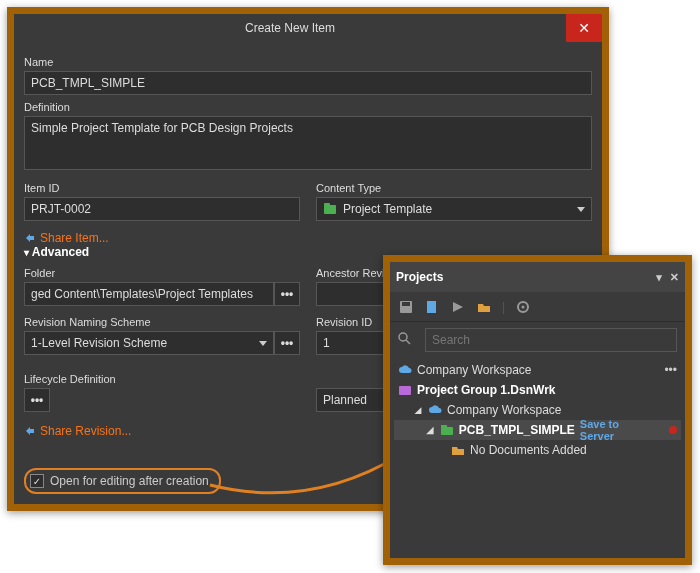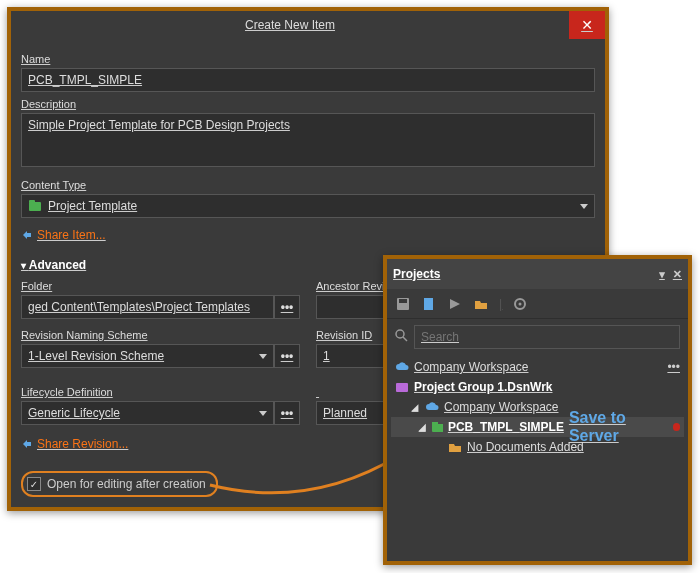--- a/index.html
+++ b/index.html
@@ -7,24 +7,23 @@
     width: 700px; height: 573px;
     background: #fff;
     font-family: "Segoe UI", Tahoma, sans-serif;
     font-size: 12px;
     position: relative;
     overflow: hidden;
   }
   .window {
     position: absolute;
     background: #3a3a3a;
-    border: 4px solid #a16207;
+    border: 7px solid #a16207;
     color: #ccc;
     box-shadow: 0 2px 8px rgba(0,0,0,0.4);
-    text-decoration: underline;
   }
   
   .dialog { left: 7px; top: 7px; width: 602px; height: 504px; }
   .titlebar {
     height: 28px;
     display: flex; align-items: center;
     background: #3a3a3a;
     position: relative;
   }
   .titlebar .title { flex: 1; text-align: center; color: #ddd; font-size: 12px; }
@@ -56,21 +55,21 @@
   }
   .select .caret {
     margin-left: auto;
     width: 0; height: 0;
     border-left: 4px solid transparent;
     border-right: 4px solid transparent;
     border-top: 5px solid #ccc;
   }
   .link { color: #f97316; font-size: 12px; cursor: pointer; }
   .link svg { vertical-align: -2px; margin-right: 4px; }
-  .section-hdr { color: #fff; font-weight: bold; font-size: 12px; margin-top: 16px; cursor: pointer; }
+  .section-hdr { color: #fff; font-weight: bold; font-size: 12px; margin-top: 0; cursor: pointer; }
   .section-hdr::before { content: "▾ "; font-size: 10px; }
   .with-dots { display: flex; gap: 0; }
   .with-dots .input, .with-dots .select { flex: 1; }
   .dots-btn {
     width: 26px; height: 24px;
     background: #2e2e2e; border: 1px solid #565656;
     color: #ddd; display: flex; align-items: center; justify-content: center;
     cursor: pointer; font-weight: bold;
   }
   .checkbox-row {
@@ -93,33 +92,33 @@
     display: flex; align-items: center; padding: 15px 6px;
     color: #fff; font-weight: bold; font-size: 12px;
   }
   .panel-hdr .sp { flex: 1; }
   .panel-hdr .btn { color: #ccc; margin-left: 8px; cursor: pointer; font-size: 11px; }
   .toolbar {
     height: 30px; display: flex; align-items: center; gap: 10px;
     padding: 0 8px; border-bottom: 1px solid #2e2e2e;
   }
   .toolbar .ico { width: 16px; height: 16px; cursor: pointer; display: flex; align-items: center; justify-content: center; }
-  .search-row { padding: 6px 8px; display: flex; align-items: center; gap: 6px; }
+  .search-row { padding: 6px 8px; display: flex; align-items: center; gap: 14px; }
   .search-row .input { flex: 1; }
   .tree { padding: 2px 4px; font-size: 12px; }
   .tree-row {
     display: flex; align-items: center; gap: 5px;
     padding: 2px 4px; height: 20px;
     color: #ddd;
   }
   .tree-row.sel { background: #4a4a4a; color: #fff; }
   .tree-row.bold { font-weight: bold; color: #fff; }
   .tree-row .exp { width: 10px; text-align: center; color: #ddd; font-size: 9px; cursor: pointer; }
   .tree-row .ind { display:inline-block; }
-  .tree-row .link-action { margin-left: auto; color: #5fa8e6; cursor: pointer; font-size: 16px; }
+  .tree-row .link-action { margin-left: auto; color: #5fa8e6; cursor: pointer; font-size: 11px; }
   .tree-row .dot { width: 8px; height: 8px; border-radius: 4px; background: #c8261c; margin-left: 8px; }
   .tree-row .more { margin-left: auto; color: #ccc; cursor: pointer; }
   
   .arrow {
     position: absolute; left: 200px; top: 450px;
     width: 220px; height: 60px; pointer-events: none;
   }
   
   .ic-folder { fill: #e0a040; }
   .ic-cloud { fill: #5fa8e6; }
@@ -132,24 +131,28 @@
   <div class="titlebar">
     <div class="title">Create New Item</div>
     <div class="close">
       <span>✕</span>
     </div>
   </div>
   <div class="dlg-body">
     <div class="lbl">Name</div>
     <div class="input">PCB_TMPL_SIMPLE</div>
 
-    <div class="lbl">Description</div>
+    <div class="lbl">Definition</div>
     <div class="input tall">Simple Project Template for PCB Design Projects</div>
 
     <div class="row" style="margin-top:6px;">
+      <div class="col">
+        <div class="lbl">Item ID</div>
+        <div class="input">PRJT-0002</div>
+      </div>
       <div class="col">
         <div class="lbl">Content Type</div>
         <div class="select">
           <svg width="14" height="14">
               <rect x="1" y="3" width="12" height="9" fill="#4caf50" rx="1"></rect>
               <rect x="1" y="1" width="6" height="3" fill="#4caf50" rx="1"></rect>
             </svg>
           <span>Project Template</span>
           <span class="caret"></span>
         </div>
@@ -192,24 +195,20 @@
       <div class="col">
         <div class="lbl">Revision ID</div>
         <div class="input">1</div>
       </div>
     </div>
 
     <div class="row" style="margin-top:12px;">
       <div class="col">
         <div class="lbl">Lifecycle Definition</div>
         <div class="with-dots">
-          <div class="select">
-            <span>Generic Lifecycle</span>
-            <span class="caret"></span>
-          </div>
           <div class="dots-btn">•••</div>
         </div>
       </div>
       <div class="col">
         <div class="lbl">&nbsp;</div>
         <div class="select">
           <span>Planned</span>
           <span class="caret"></span>
         </div>
       </div>

